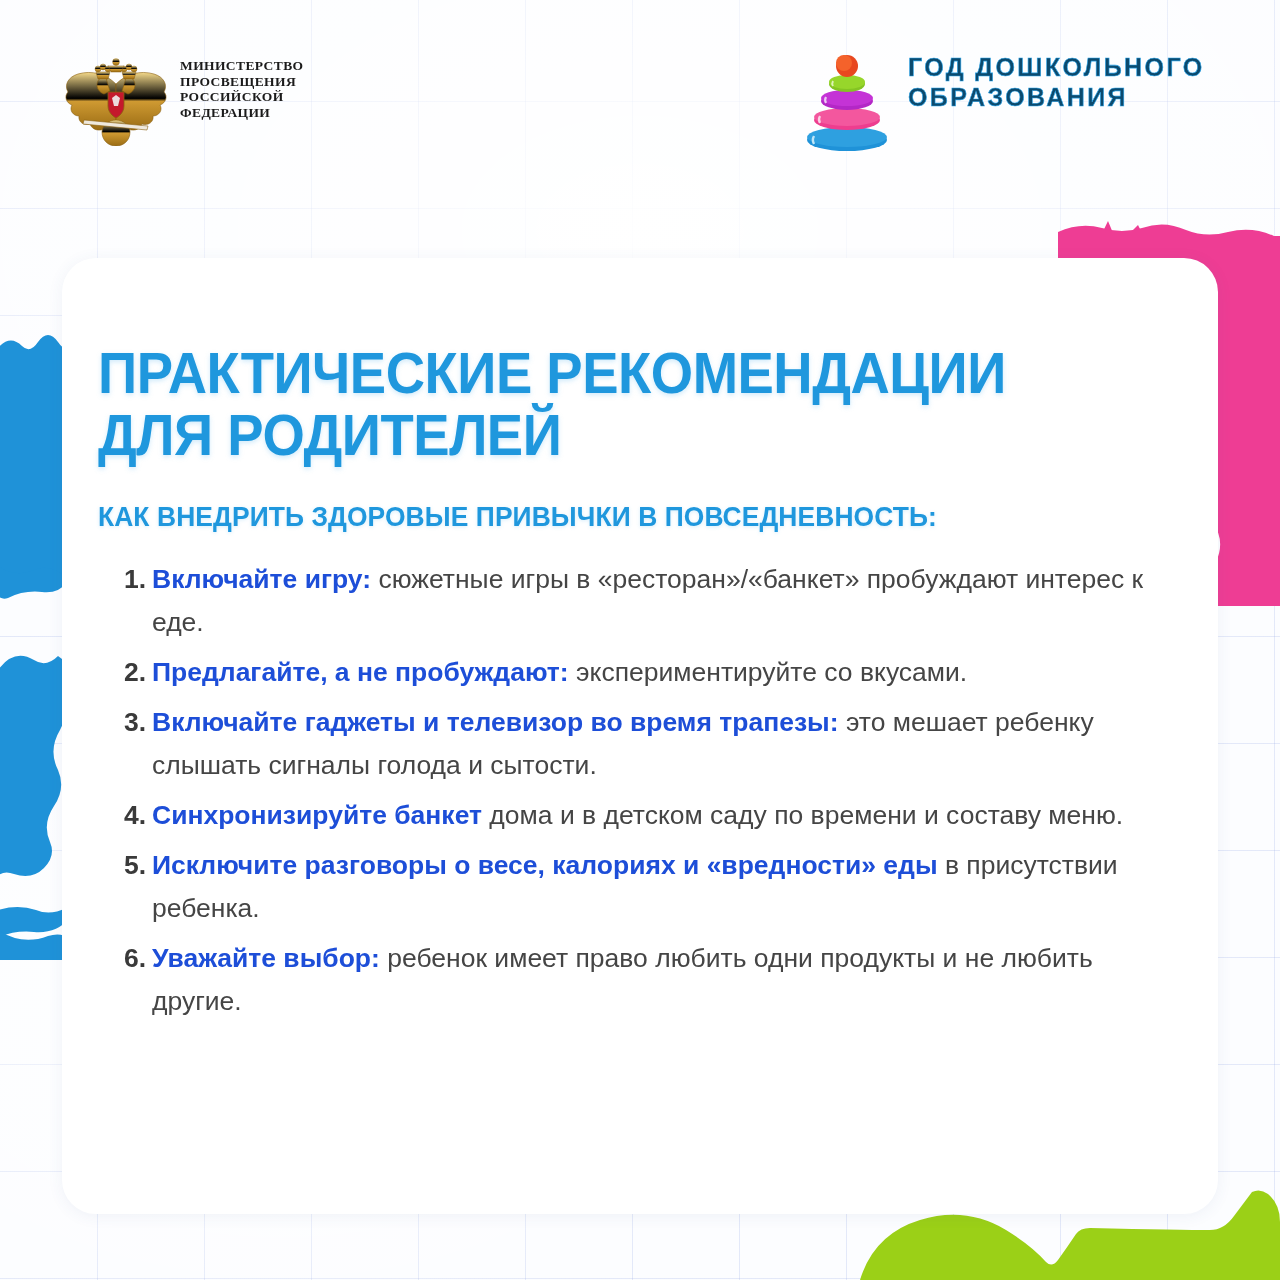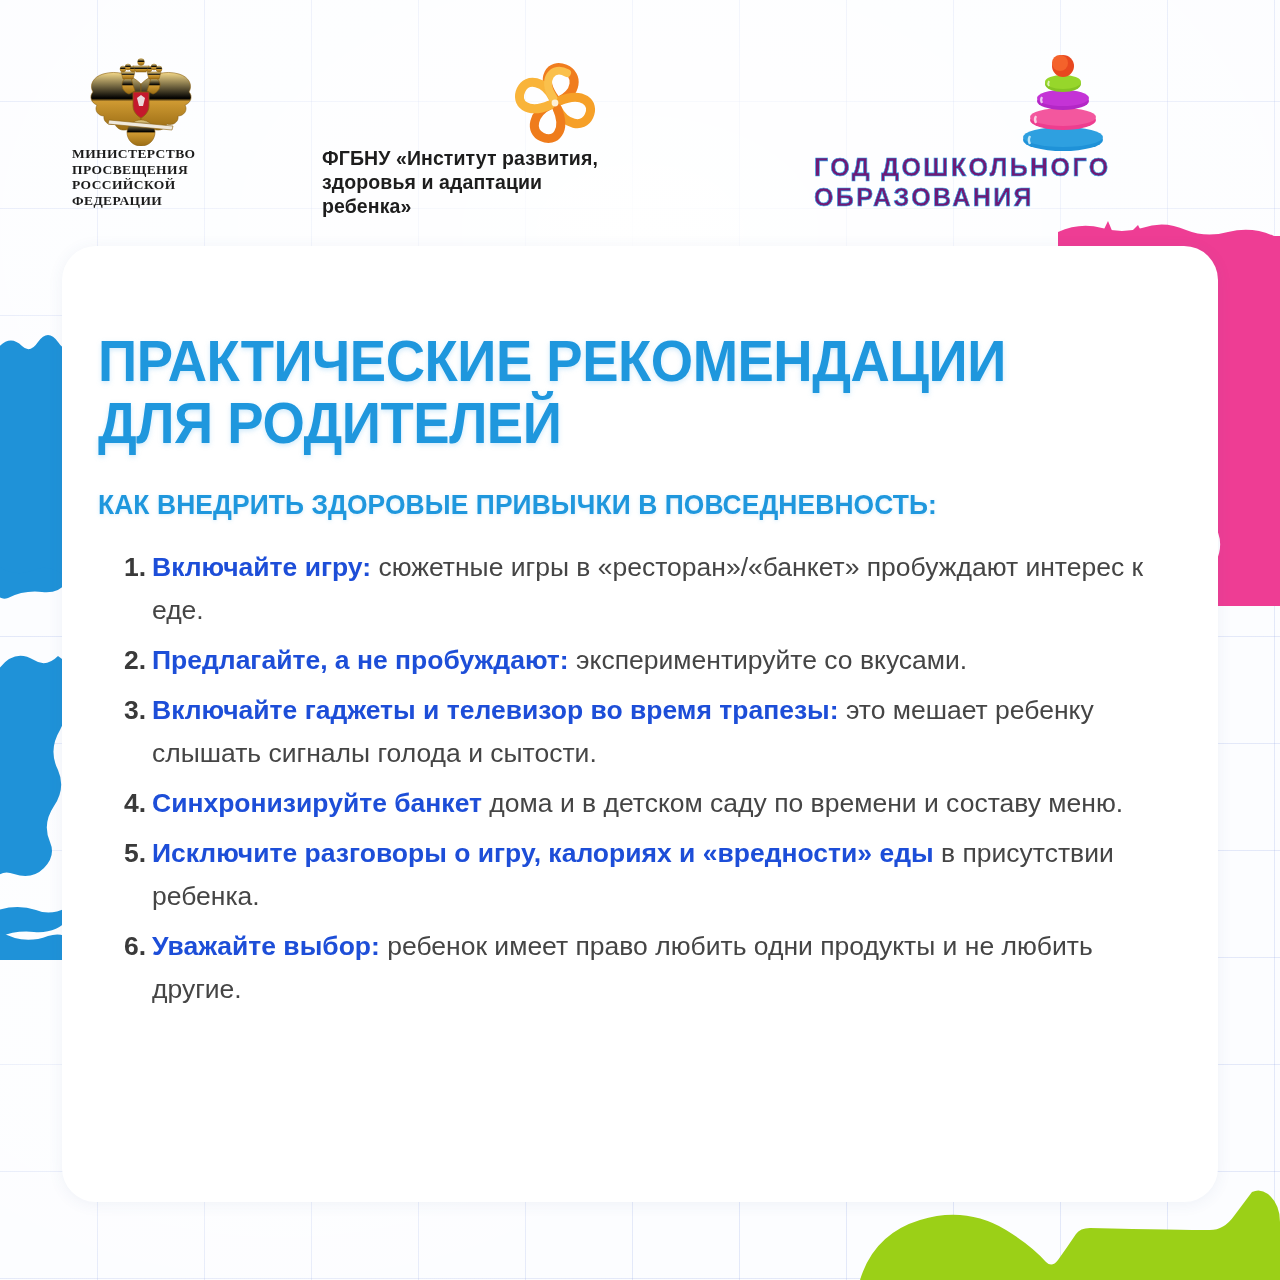--- a/index.html
+++ b/index.html
@@ -32,21 +32,21 @@
     background:
       radial-gradient(ellipse 70% 45% at 50% 18%, rgba(255,255,255,.95) 0%, rgba(255,255,255,.35) 60%, rgba(255,255,255,0) 100%),
       radial-gradient(ellipse 60% 40% at 22% 78%, rgba(255,255,255,.75) 0%, rgba(255,255,255,0) 70%);
   }
 
   
   .header{
     position:absolute;left:0;top:0;width:1280px;height:170px;
     z-index:6;
   }
-  .logo-block{position:absolute;display:flex;align-items:flex-end;flex-direction:column;}
+  .logo-block{position:absolute;display:flex;align-items:flex-start;}
 
   .logo-min{left:62px;top:58px;}
   .emblem{width:108px;height:88px;flex:none;position:relative;}
   .min-text{
     margin-left:10px;
     font-family:"Liberation Serif","DejaVu Serif",serif;
     font-weight:700;
     font-size:13.5px;
     line-height:15.5px;
     letter-spacing:.4px;
@@ -67,38 +67,38 @@
   }
 
   .logo-year{left:800px;top:52px;}
   .pyramid{width:94px;height:100px;flex:none;}
   .year-text{
     margin-left:14px;
     font-weight:800;
     font-size:25px;
     line-height:30px;
     letter-spacing:2.4px;
-    color:#701a75;
+    color:#0c4a6e;
     white-space:pre-line;
     -webkit-text-stroke:.6px #29a3e8;
     text-shadow:0 1px 0 rgba(255,255,255,.55);
     font-stretch:condensed;
   }
 
   
   .blob{position:absolute;z-index:2;pointer-events:none;}
   .blob-pink{right:-4px;top:196px;width:330px;height:410px;}
   .blob-blue-a{left:-2px;top:330px;width:78px;height:300px;}
   .blob-blue-b{left:-2px;top:630px;width:72px;height:330px;}
   .blob-green{right:0;bottom:0;width:420px;height:96px;}
 
   
   .card{
     position:absolute;
-    left:62px;top:246px;
+    left:62px;top:258px;
     width:1156px;height:956px;
     background:#ffffff;
     border-radius:34px;
     z-index:4;
     box-shadow:0 2px 16px rgba(60,90,140,.07);
   }
 
   .card-inner{
     position:absolute;
     left:36px;top:84px;right:30px;
@@ -224,37 +224,20 @@
         <path fill="url(#gold)" stroke="#8a5f10" stroke-width=".6" d="M54 62 c-8 0 -14 6 -14 12 c0 8 6 14 14 14 c8 0 14 -6 14 -14 c0 -6 -6 -12 -14 -12 z"></path>
 
         <path fill="#efe9dd" stroke="#8a5f10" stroke-width=".6" d="M22 62 l64 6 l-1 4 l-64 -6 z"></path>
       </svg>
       <div class="min-text">МИНИСТЕРСТВО
 ПРОСВЕЩЕНИЯ
 РОССИЙСКОЙ
 ФЕДЕРАЦИИ</div>
     </div>
 
-    <div class="logo-block logo-inst">
-      <svg class="flower" viewBox="0 0 86 86">
-        <g transform="translate(43,43)">
-          <g fill="none" stroke-linecap="round">
-            <path d="M0 -4 C-16 -26 -4 -40 10 -34 C24 -28 22 -10 4 -2" stroke="#f07c1e" stroke-width="9"></path>
-            <path d="M4 -2 C28 -12 40 0 34 13 C28 26 10 22 2 5" stroke="#f6a028" stroke-width="9"></path>
-            <path d="M2 5 C12 28 0 40 -13 34 C-26 28 -22 10 -5 2" stroke="#ef7c1c" stroke-width="9"></path>
-            <path d="M-5 2 C-28 12 -40 0 -34 -13 C-28 -26 -10 -22 -2 -5" stroke="#f9b43a" stroke-width="9"></path>
-            <path d="M-2 -5 C-14 -24 -2 -38 12 -30" stroke="#fac04c" stroke-width="8"></path>
-          </g>
-          <circle r="3.4" fill="#fdf0d8"></circle>
-        </g>
-      </svg>
-      <div class="inst-text">ФГБНУ «Институт развития,
-здоровья и адаптации
-ребенка»</div>
-    </div>
 
     <div class="logo-block logo-year">
       <svg class="pyramid" viewBox="0 0 94 100">
         <ellipse cx="47" cy="88" rx="40" ry="11" fill="#1f92d8"></ellipse>
         <ellipse cx="47" cy="85" rx="40" ry="10" fill="#2ea0e0"></ellipse>
         <ellipse cx="47" cy="68" rx="33" ry="10" fill="#ee3d8f"></ellipse>
         <ellipse cx="47" cy="65" rx="33" ry="9" fill="#f3579e"></ellipse>
         <ellipse cx="47" cy="49" rx="26" ry="9" fill="#b327c6"></ellipse>
         <ellipse cx="47" cy="46" rx="26" ry="8" fill="#c433d6"></ellipse>
         <ellipse cx="47" cy="32" rx="18" ry="8" fill="#84c423"></ellipse>
@@ -275,19 +258,19 @@
   <div class="card">
     <div class="card-inner">
       <h1 class="title">ПРАКТИЧЕСКИЕ РЕКОМЕНДАЦИИ
 ДЛЯ РОДИТЕЛЕЙ</h1>
       <div class="subtitle">КАК ВНЕДРИТЬ ЗДОРОВЫЕ ПРИВЫЧКИ В ПОВСЕДНЕВНОСТЬ:</div>
       <ol class="reco" id="reco-list">
           <li><span class="lead">Включайте игру:</span><span class="rest"> сюжетные игры в «ресторан»/«банкет» пробуждают интерес к еде.</span></li>
           <li><span class="lead">Предлагайте, а не пробуждают:</span><span class="rest"> экспериментируйте со вкусами.</span></li>
           <li><span class="lead">Включайте гаджеты и телевизор во время трапезы:</span><span class="rest"> это мешает ребенку слышать сигналы голода и сытости.</span></li>
           <li><span class="lead">Синхронизируйте банкет</span><span class="rest"> дома и в детском саду по времени и составу меню.</span></li>
-          <li><span class="lead">Исключите разговоры о игру, калориях и «вредности» еды</span><span class="rest"> в присутствии ребенка.</span></li>
+          <li><span class="lead">Исключите разговоры о весе, калориях и «вредности» еды</span><span class="rest"> в присутствии ребенка.</span></li>
           <li><span class="lead">Уважайте выбор:</span><span class="rest"> ребенок имеет право любить одни продукты и не любить другие.</span></li>
         </ol>
     </div>
   </div>
 
 </div>
 
 </body></html>

